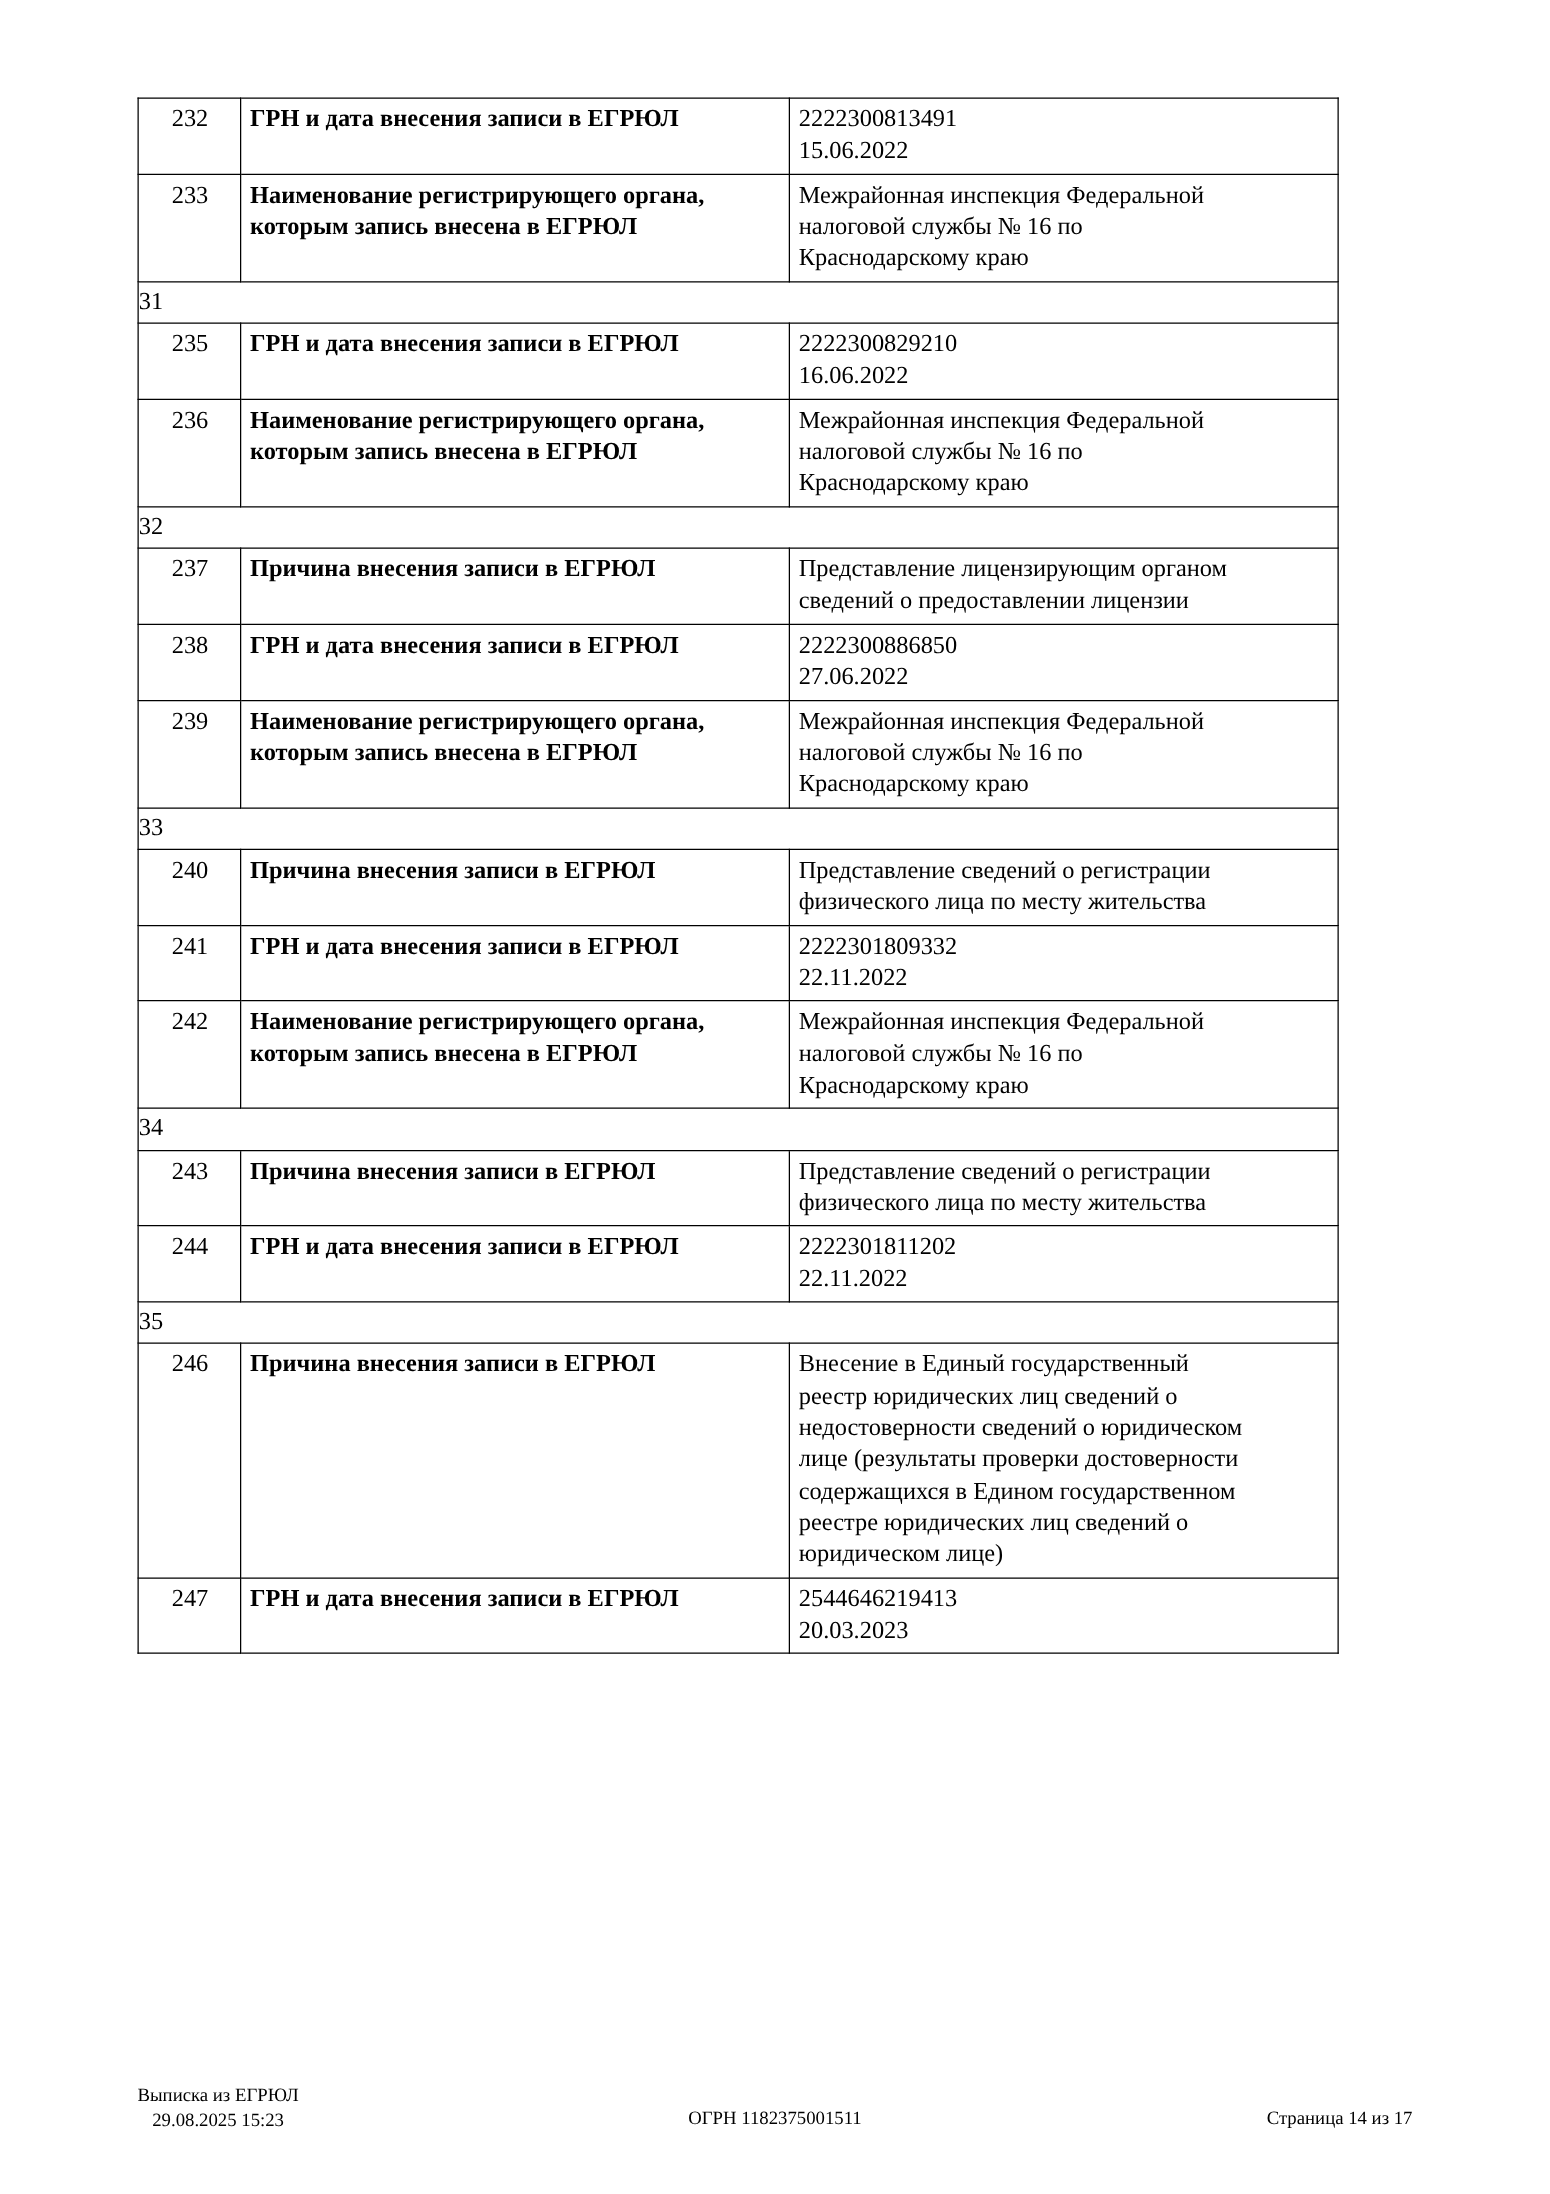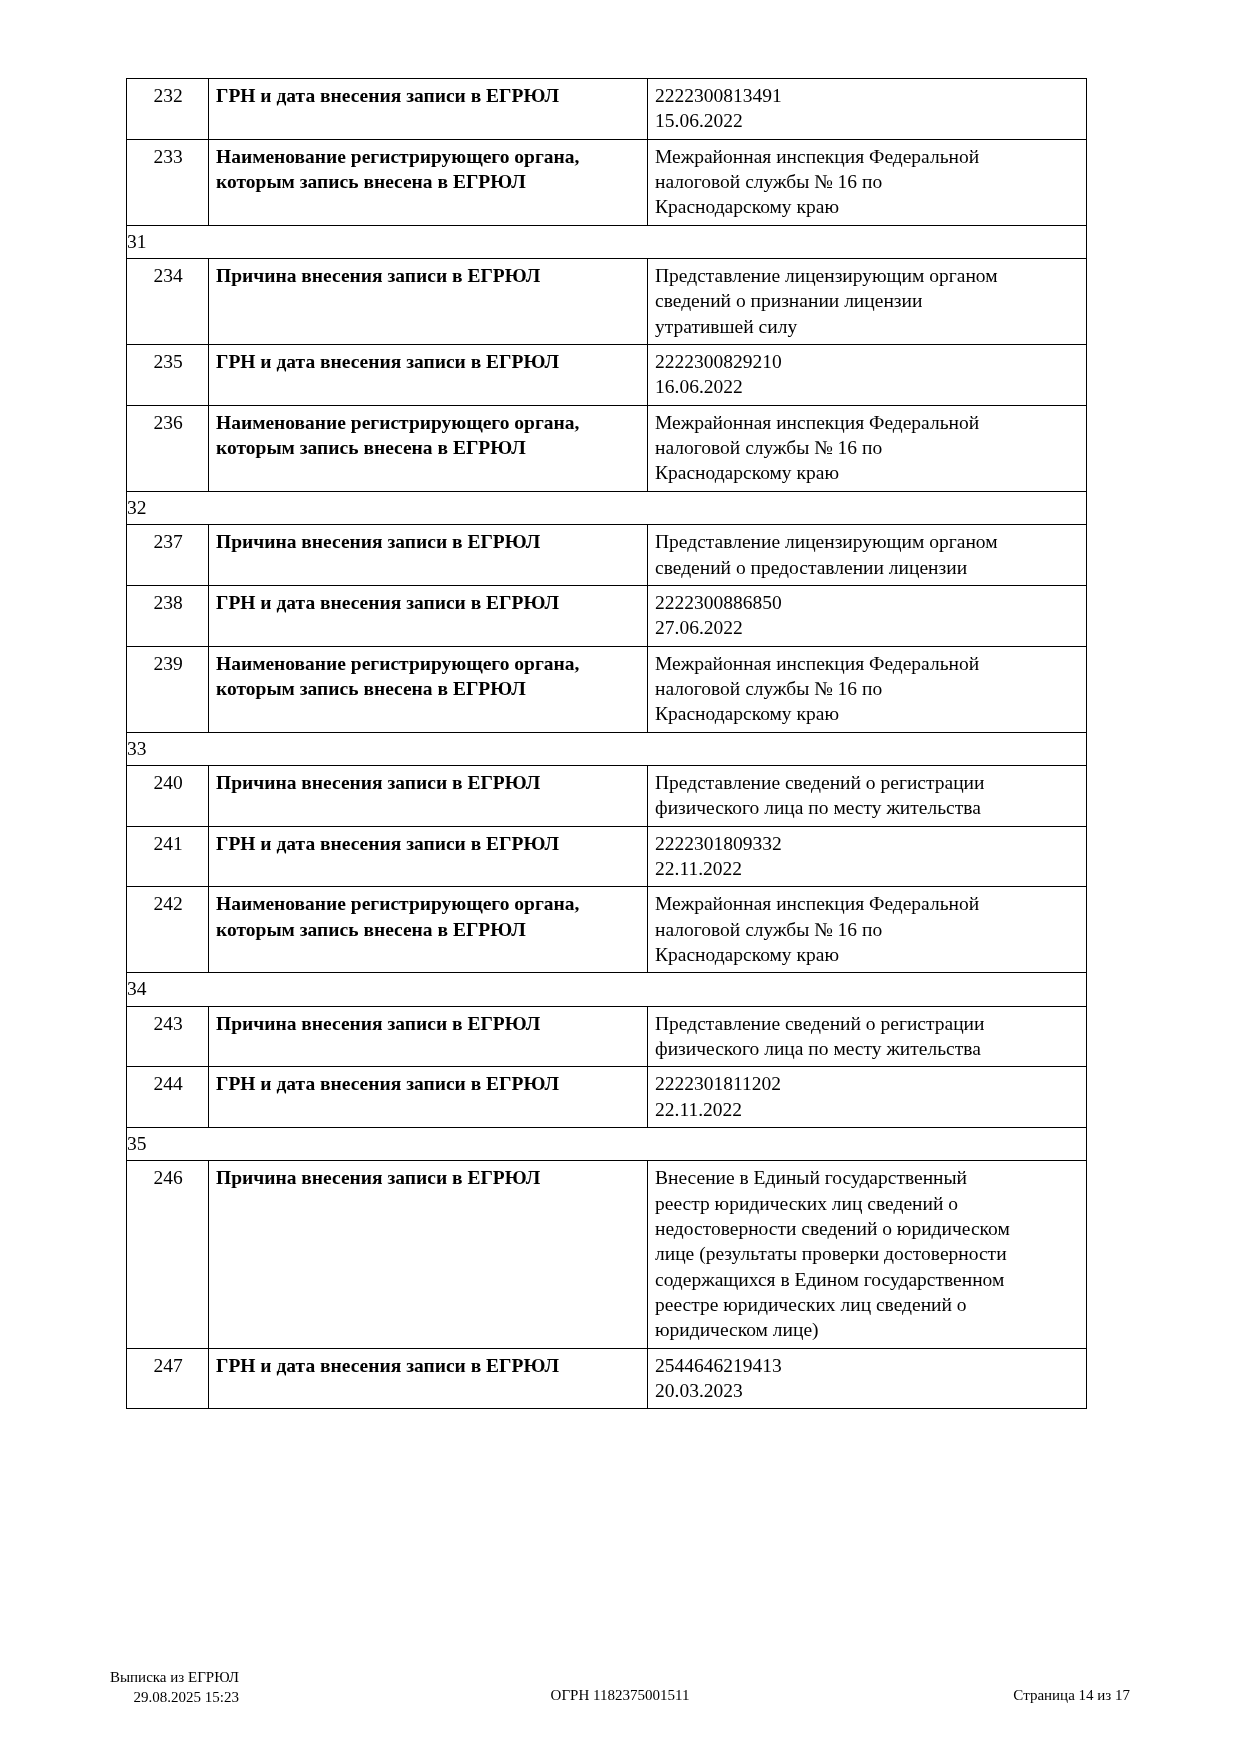--- a/index.html
+++ b/index.html
@@ -18,21 +18,20 @@
     position: relative;
     width: 1240px;
     height: 1755px;
     box-sizing: border-box;
     padding: 78px 110px 0 110px;
   }
   table.egrul {
     width: 848px;
     border-collapse: collapse;
     table-layout: fixed;
-    margin-left: 16px;
   }
   table.egrul td {
     border: 1px solid #000000;
     vertical-align: top;
     padding: 4px 6px 5px 7px;
     font-size: 19.5px;
     line-height: 1.3;
   }
   td.num {
     width: 68px;
@@ -61,21 +60,21 @@
     right: 110px;
     bottom: 44px;
     height: 44px;
     font-size: 15px;
     line-height: 1.35;
   }
   .footer-left {
     position: absolute;
     left: 0;
     top: 0;
-    text-align: right;
+    text-align: center;
   }
   .footer-center {
     position: absolute;
     left: 0;
     right: 0;
     top: 18px;
     text-align: center;
   }
   .footer-right {
     position: absolute;
@@ -102,29 +101,20 @@
           <td class="num">233</td>
           <td class="label">Наименование регистрирующего органа, которым запись внесена в ЕГРЮЛ</td>
           <td class="value lines">
             <span>Межрайонная инспекция Федеральной</span>
             <span>налоговой службы № 16 по</span>
             <span>Краснодарскому краю</span>
           </td>
         </tr>
         <tr class="section">
           <td colspan="3">31</td>
-        </tr>
-        <tr>
-          <td class="num">234</td>
-          <td class="label">Причина внесения записи в ЕГРЮЛ</td>
-          <td class="value lines">
-            <span>Представление лицензирующим органом</span>
-            <span>сведений о признании лицензии</span>
-            <span>утратившей силу</span>
-          </td>
         </tr>
         <tr>
           <td class="num">235</td>
           <td class="label">ГРН и дата внесения записи в ЕГРЮЛ</td>
           <td class="value lines">
             <span>2222300829210</span>
             <span>16.06.2022</span>
           </td>
         </tr>
         <tr>

